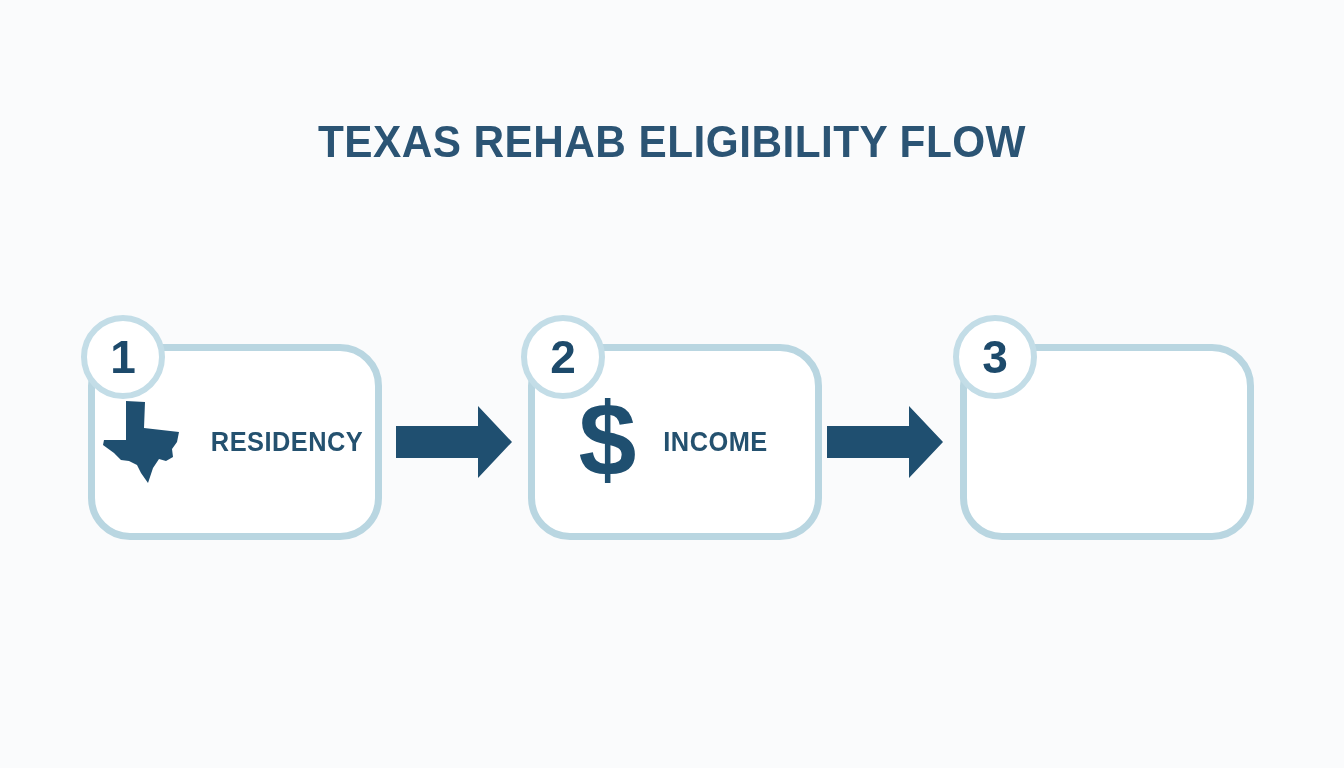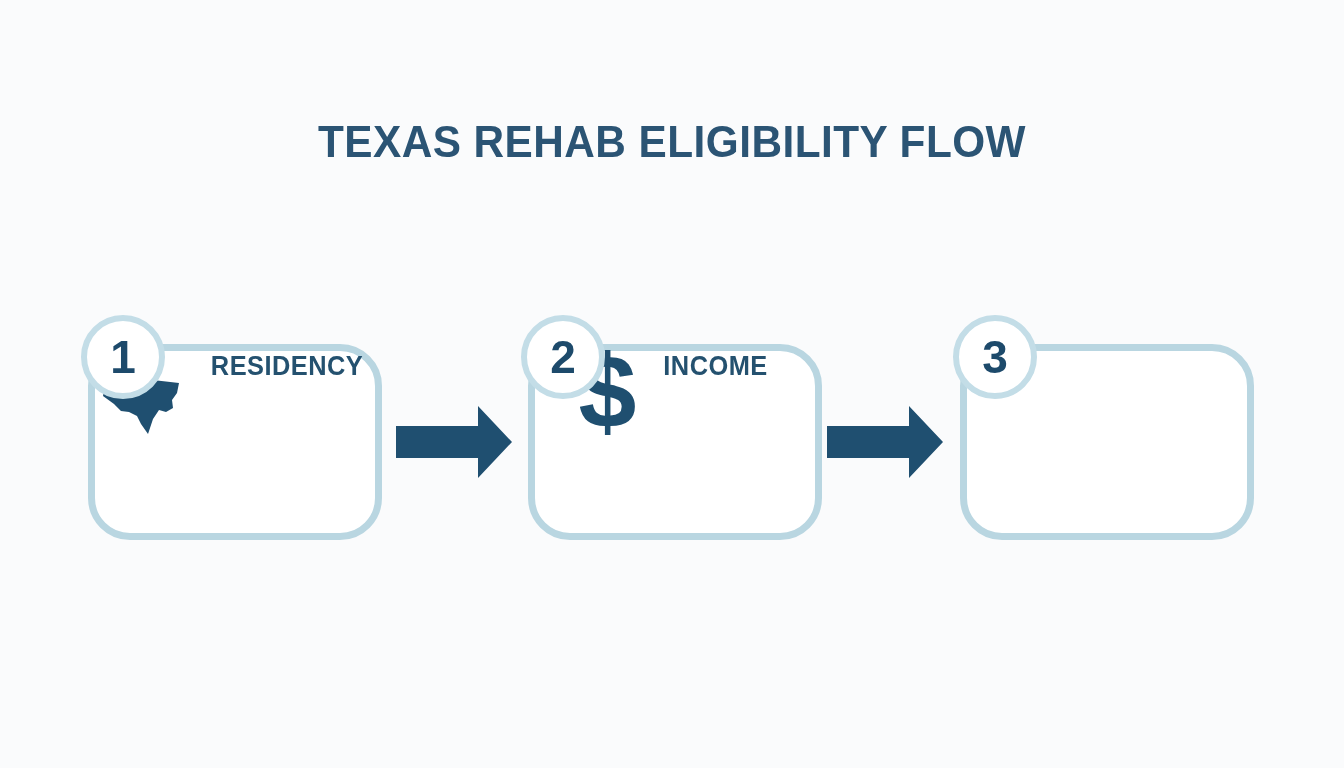--- a/index.html
+++ b/index.html
@@ -63,20 +63,21 @@
     font-size: 46px;
     font-weight: 700;
     color: #1d4a6b;
     line-height: 1;
   }
 
   .box-content {
     position: absolute;
     inset: 0;
     display: flex;
+    align-items: center;
     justify-content: center;
     gap: 24px;
   }
 
   .step-label {
     font-size: 27px;
     font-weight: 700;
     color: #24516f;
     letter-spacing: 0.5px;
     transform: scaleX(0.94);

